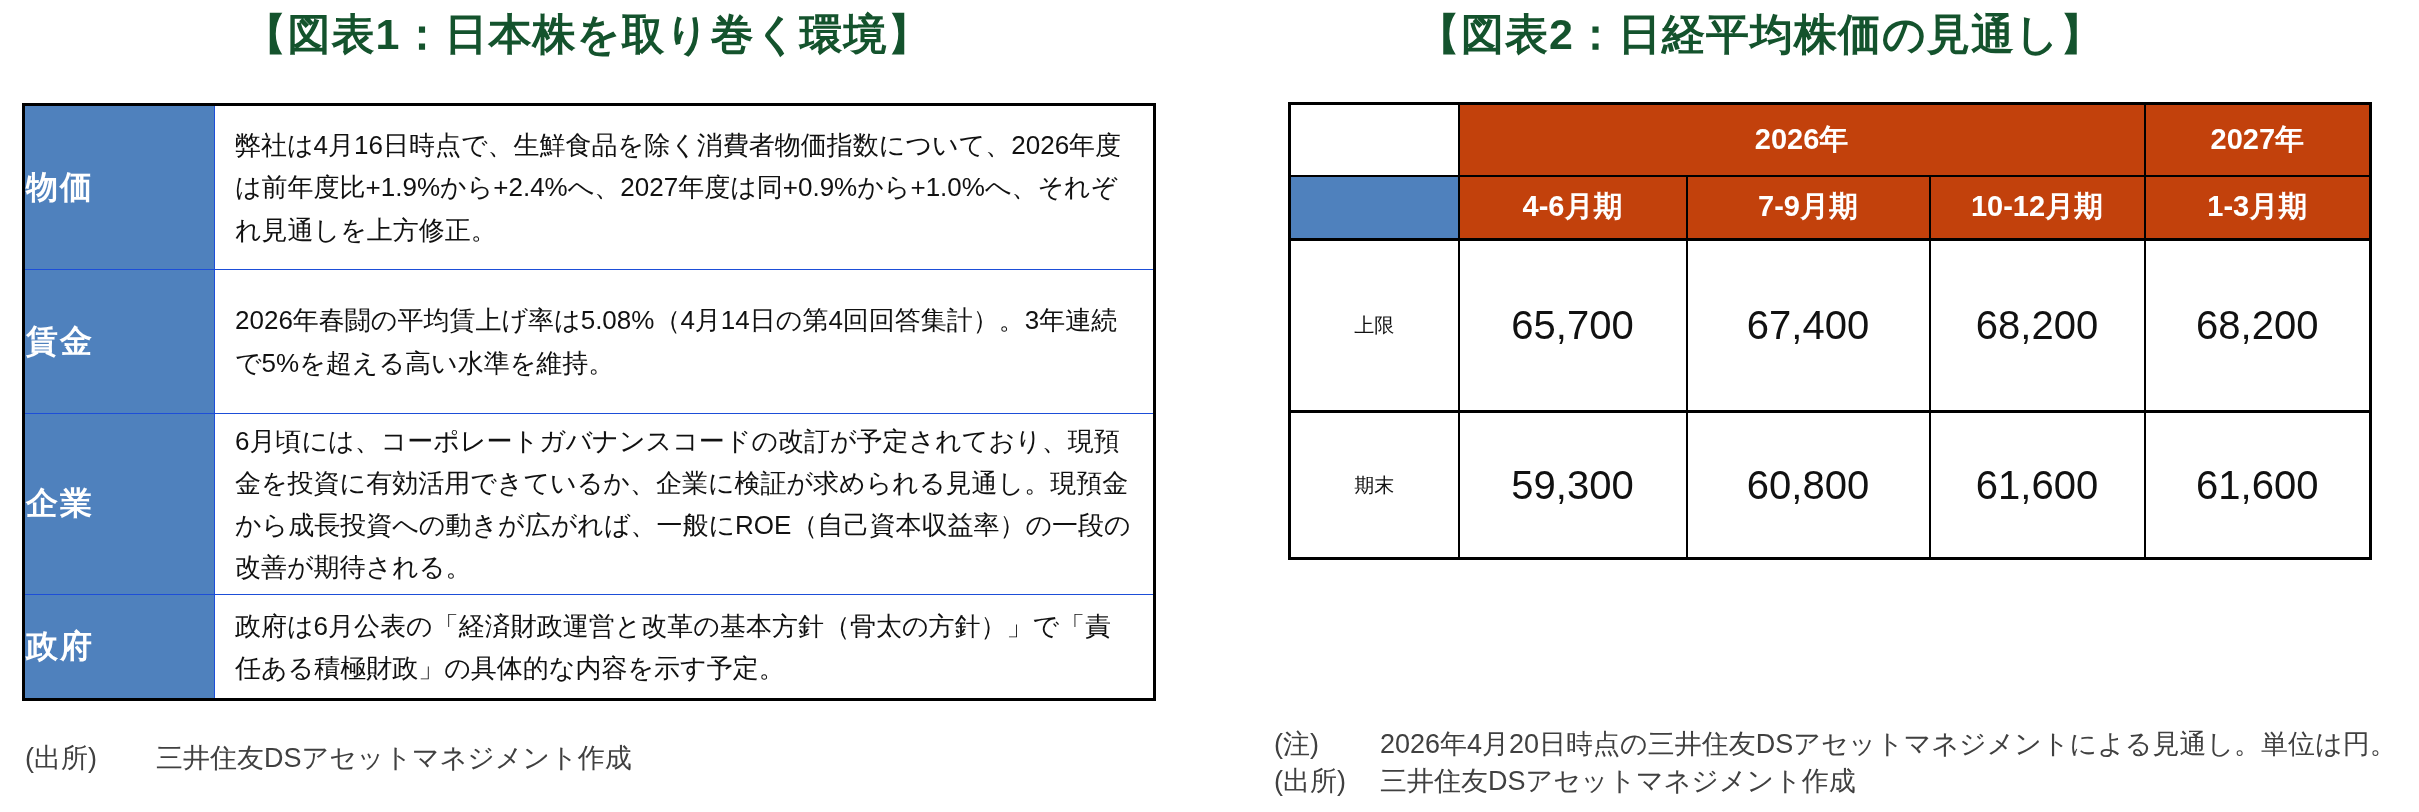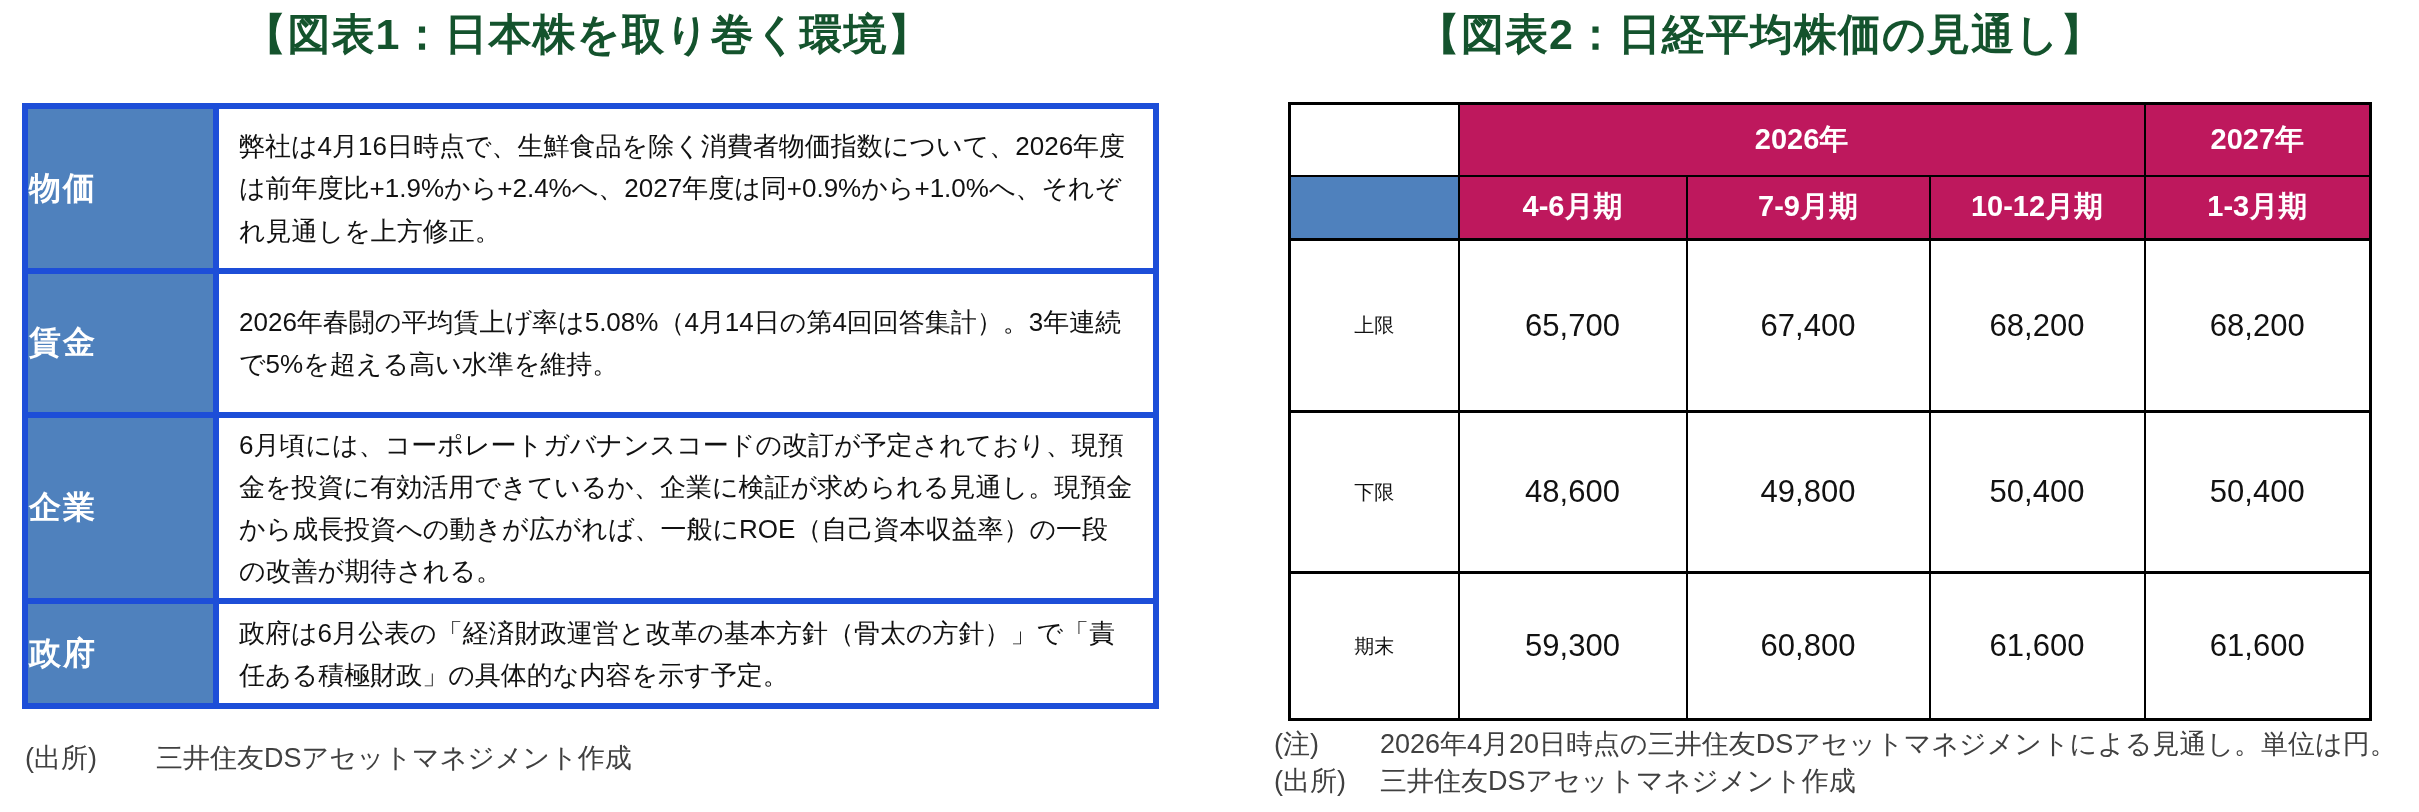--- a/index.html
+++ b/index.html
@@ -27,21 +27,21 @@
   table {
     position: absolute;
     border-collapse: collapse;
     table-layout: fixed;
     background: #fff;
     border: 3px solid #000;
   }
 
   
   #env-table { left: 22px; top: 103px; width: 1131px; }
-  #env-table td { border: 6px solid #1d4ed8; vertical-align: middle; }
+  #env-table td { border: 1px solid #1d4ed8; vertical-align: middle; }
   #env-table .env-label {
     width: 191px;
     background: #4f81bd;
     color: #ffffff;
     font-weight: bold;
     font-size: 32px;
     text-align: left;
     letter-spacing: 2px;
   }
   #env-table .env-text {
@@ -53,34 +53,34 @@
   }
 
   
   #forecast-table { left: 1288px; top: 102px; width: 1081px; }
   #forecast-table th, #forecast-table td {
     border: 2px solid #000;
     vertical-align: middle;
     text-align: center;
   }
   #forecast-table .hdr {
-    background: #be185d;
+    background: #c2410c;
     color: #ffffff;
     font-weight: bold;
     font-size: 29px;
   }
   #forecast-table .corner-white { background: #ffffff; }
   #forecast-table .corner-blue  { background: #4f81bd; }
   #forecast-table .row-label {
     font-size: 20px;
     font-weight: normal;
     color: #111;
     background: #fff;
   }
-  #forecast-table .value-cell { font-size: 31px; color: #111; }
+  #forecast-table .value-cell { font-size: 40px; color: #111; }
   #forecast-table tr.data-row > td,
   #forecast-table tr.data-row > th { border-top-width: 3px; border-bottom-width: 3px; }
 
   
   .note-line {
     position: absolute;
     display: flex;
     font-size: 27px;
     color: #404040;
     white-space: nowrap;
@@ -149,27 +149,20 @@
     <th class="hdr">10-12月期</th>
     <th class="hdr">1-3月期</th>
   </tr>
   <tr class="data-row" style="height:172px">
     <th class="row-label">上限</th>
     <td class="value-cell">65,700</td>
     <td class="value-cell">67,400</td>
     <td class="value-cell">68,200</td>
     <td class="value-cell">68,200</td>
   </tr>
-  <tr class="data-row" style="height:161px">
-    <th class="row-label">下限</th>
-    <td class="value-cell">48,600</td>
-    <td class="value-cell">49,800</td>
-    <td class="value-cell">50,400</td>
-    <td class="value-cell">50,400</td>
-  </tr>
   <tr class="data-row" style="height:147px">
     <th class="row-label">期末</th>
     <td class="value-cell">59,300</td>
     <td class="value-cell">60,800</td>
     <td class="value-cell">61,600</td>
     <td class="value-cell">61,600</td>
   </tr>
 </tbody>
   </table>
 

